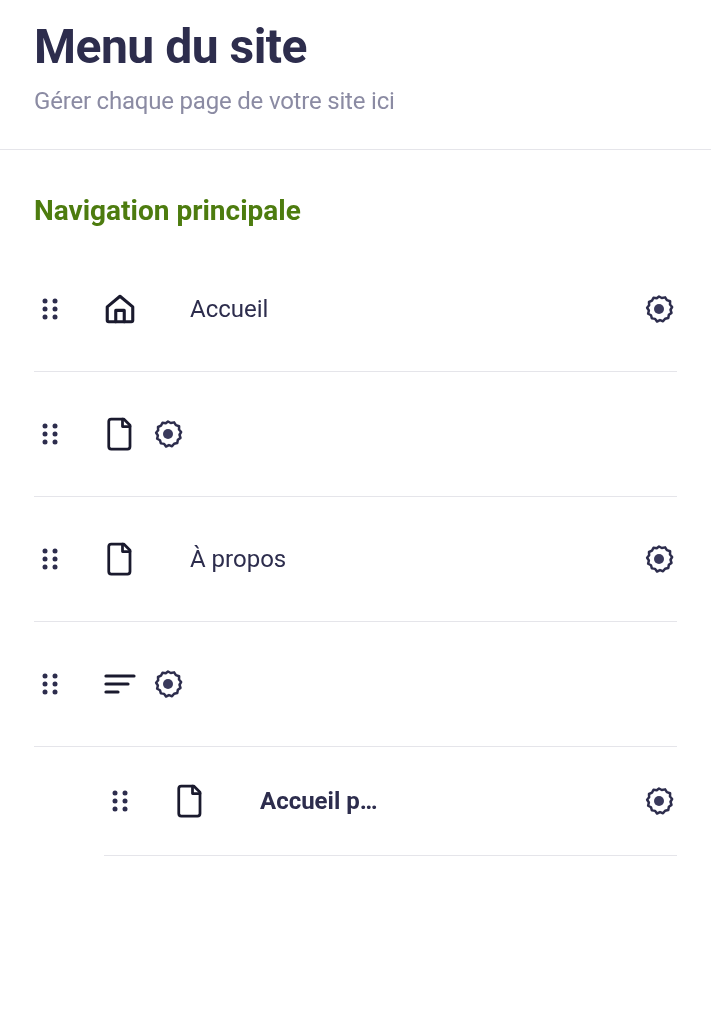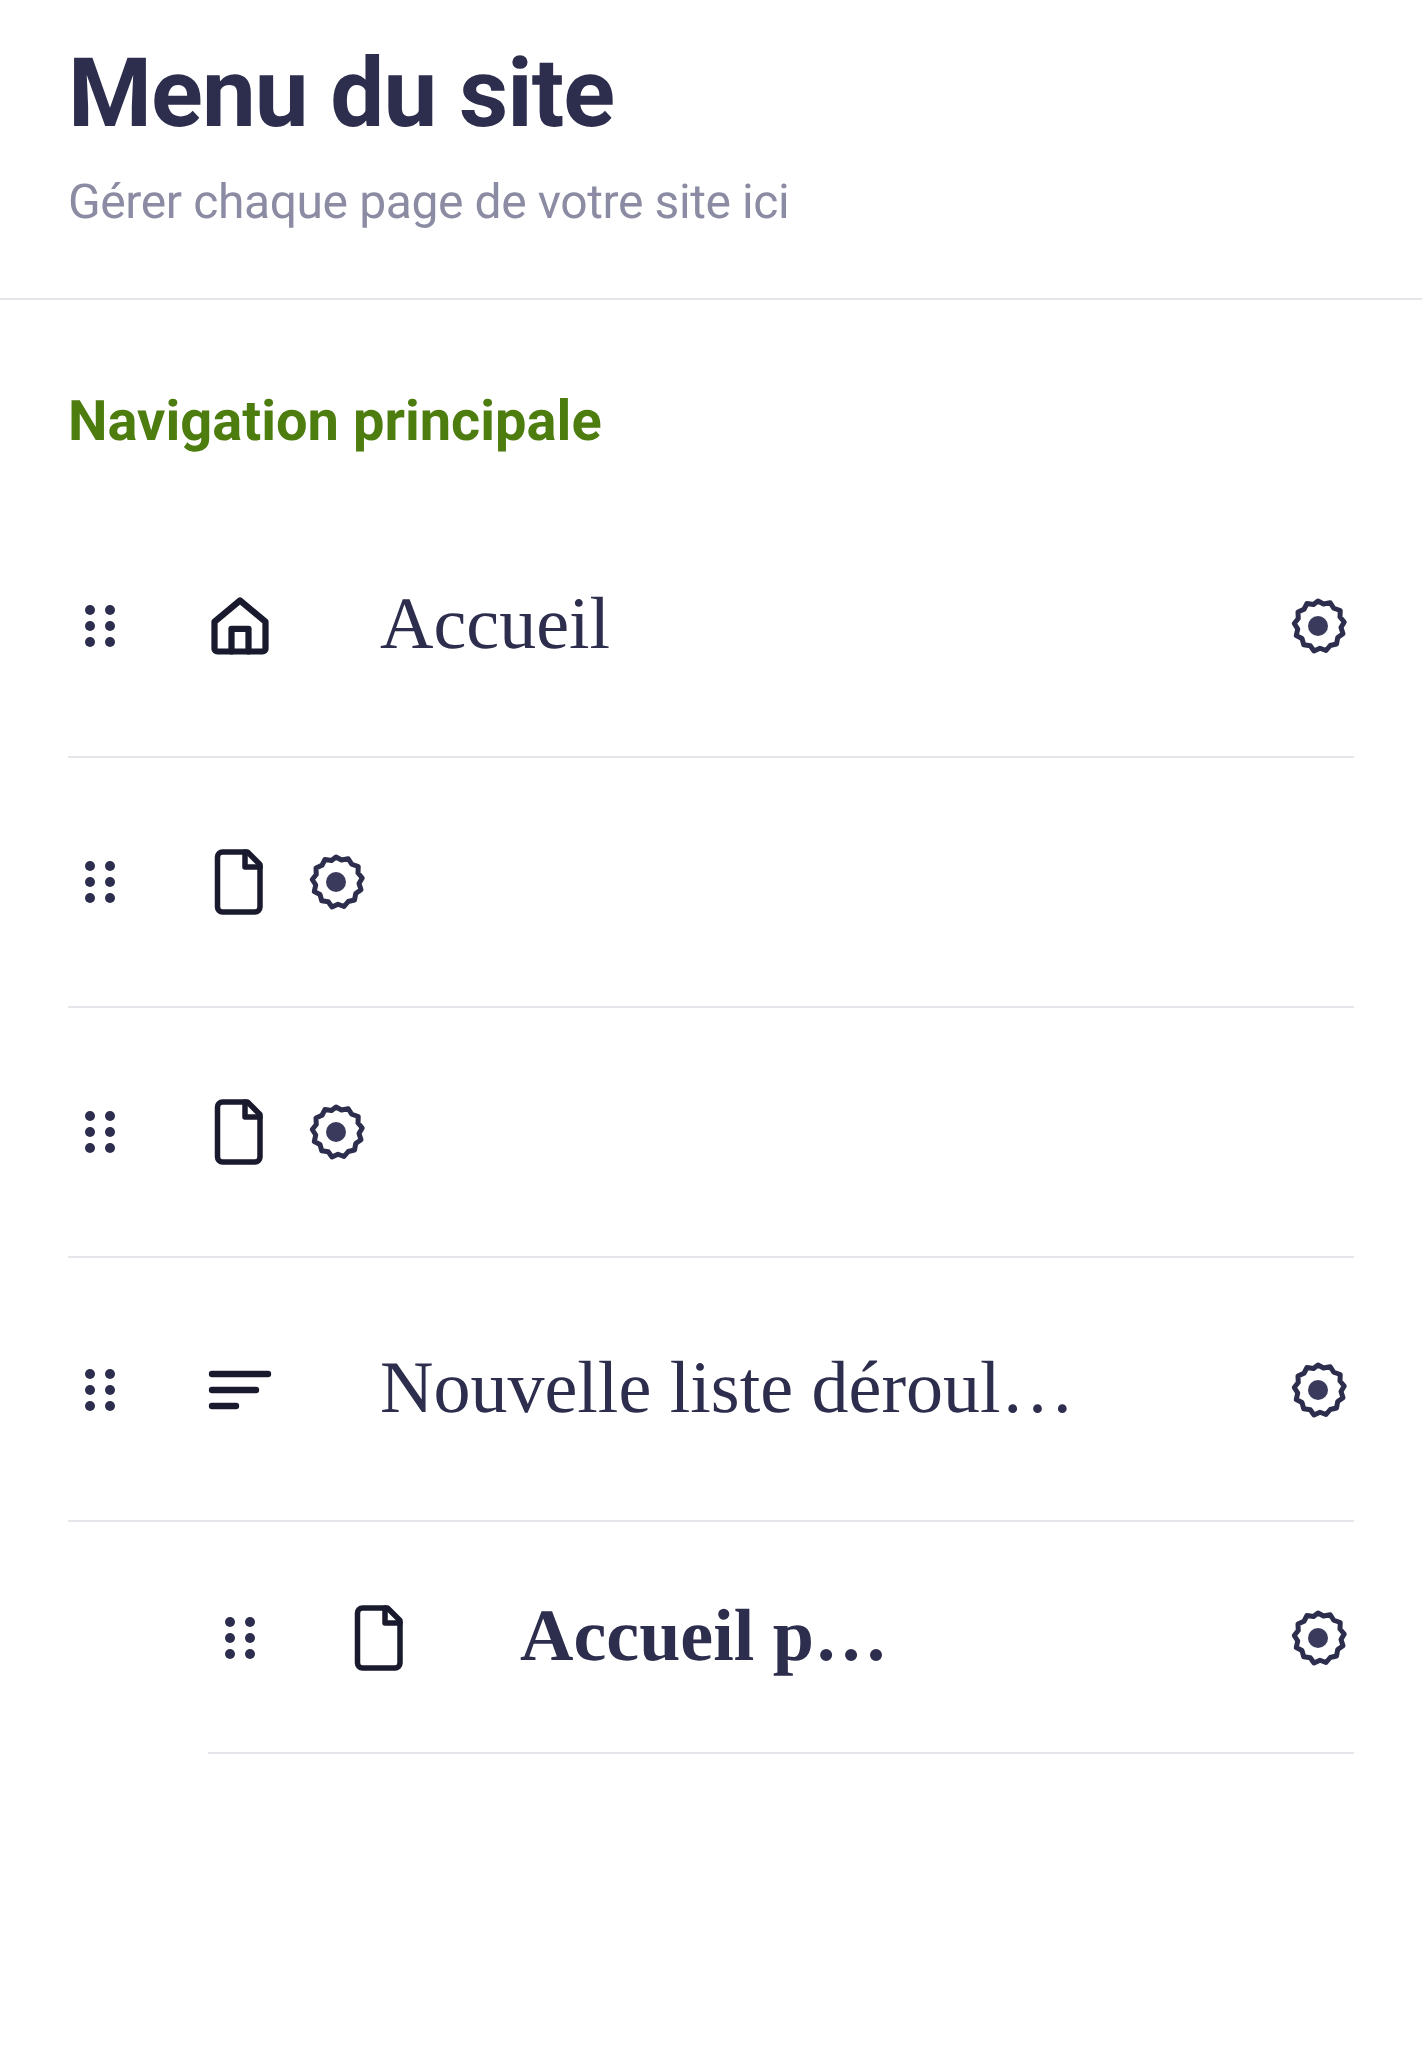--- a/index.html
+++ b/index.html
@@ -61,29 +61,28 @@
     .icon-wrapper {
       width: 60px;
       display: flex;
       align-items: center;
       justify-content: center;
       margin-left: 24px;
       flex-shrink: 0;
     }
     .item-label {
       flex: 1;
-      font-size: 37px;
+      font-size: 24px;
       color: #2d2d4d;
       font-weight: 400;
       margin-left: 40px;
       white-space: nowrap;
       overflow: hidden;
       text-overflow: ellipsis;
       padding-right: 20px;
-      font-family: Liberation Serif, serif;
     }
     .item-label.bold {
       font-weight: 700;
     }
     .gear-btn {
       width: 36px;
       height: 36px;
       display: flex;
       align-items: center;
       justify-content: center;
@@ -167,20 +166,21 @@
         <circle cx="3" cy="20" r="2.5"></circle>
           <circle cx="13" cy="20" r="2.5"></circle>
       </svg>
     </div>
     <div class="icon-wrapper">
       <svg width="30" height="36" viewBox="0 0 24 28" fill="none" stroke="#1a1a2e" stroke-width="2.2" stroke-linecap="round" stroke-linejoin="round">
         <path d="M5 2 H15 L20 7 V24 A2 2 0 0 1 18 26 H5 A2 2 0 0 1 3 24 V4 A2 2 0 0 1 5 2 Z"></path>
         <path d="M14 2 V8 H20"></path>
       </svg>
     </div>
+    <div class="item-label">À propos</div>
     <div class="gear-btn">
       <svg width="30" height="30" viewBox="0 0 24 24">
         <path fill="none" stroke="#2d2d4d" stroke-width="2" stroke-linejoin="round" d="M12 2 L14.2 3.2 L16.9 2.7 L18.3 4.9 L20.9 5.8 L20.8 8.4 L22.5 10.4 L21.2 12.6 L22 15.1 L19.9 16.6 L19.4 19.2 L16.9 19.8 L15.2 21.8 L12.8 20.9 L10.4 22 L8.9 19.9 L6.3 19.5 L5.6 17 L3.3 15.8 L3.9 13.2 L2.5 11 L4.1 9 L4 6.4 L6.4 5.3 L7.6 3 L10.2 3.4 Z"></path>
         <circle cx="12" cy="12" r="4" fill="#3a3a5c"></circle>
       </svg>
     </div>
   </div>
 
   <div class="menu-item">
     <div class="drag-handle">
@@ -193,21 +193,20 @@
           <circle cx="13" cy="20" r="2.5"></circle>
       </svg>
     </div>
     <div class="icon-wrapper">
       <svg width="32" height="24" viewBox="0 0 32 24" fill="none" stroke="#1a1a2e" stroke-width="3.2" stroke-linecap="round">
         <line x1="2" y1="4" x2="30" y2="4"></line>
         <line x1="2" y1="12" x2="24" y2="12"></line>
         <line x1="2" y1="20" x2="14" y2="20"></line>
       </svg>
     </div>
-    <div class="item-label">Nouvelle liste déroul…</div>
     <div class="gear-btn">
       <svg width="30" height="30" viewBox="0 0 24 24">
         <path fill="none" stroke="#2d2d4d" stroke-width="2" stroke-linejoin="round" d="M12 2 L14.2 3.2 L16.9 2.7 L18.3 4.9 L20.9 5.8 L20.8 8.4 L22.5 10.4 L21.2 12.6 L22 15.1 L19.9 16.6 L19.4 19.2 L16.9 19.8 L15.2 21.8 L12.8 20.9 L10.4 22 L8.9 19.9 L6.3 19.5 L5.6 17 L3.3 15.8 L3.9 13.2 L2.5 11 L4.1 9 L4 6.4 L6.4 5.3 L7.6 3 L10.2 3.4 Z"></path>
         <circle cx="12" cy="12" r="4" fill="#3a3a5c"></circle>
       </svg>
     </div>
   </div>
 
   <div class="menu-item nested">
     <div class="drag-handle">

